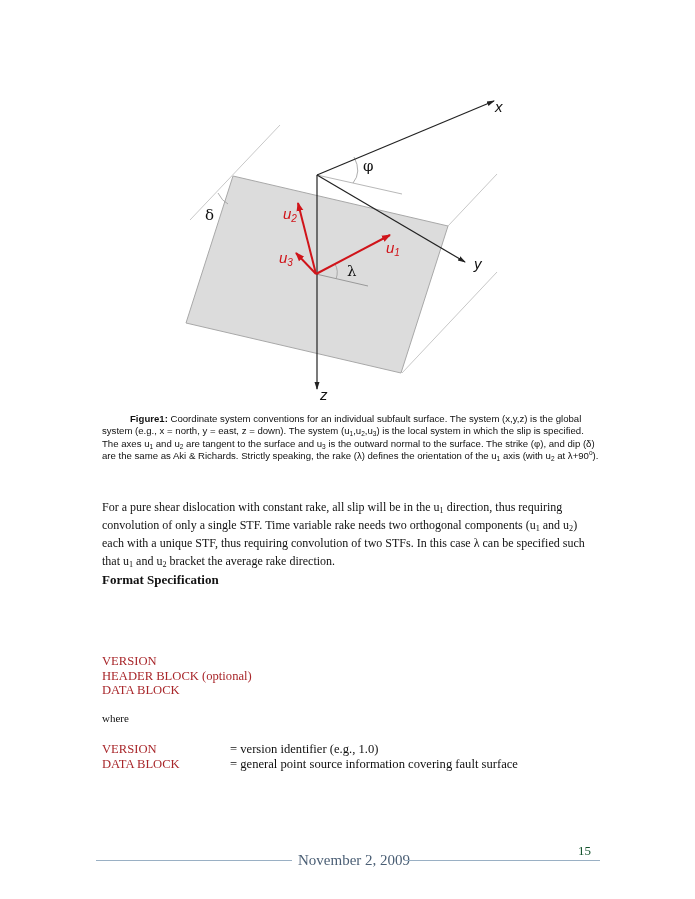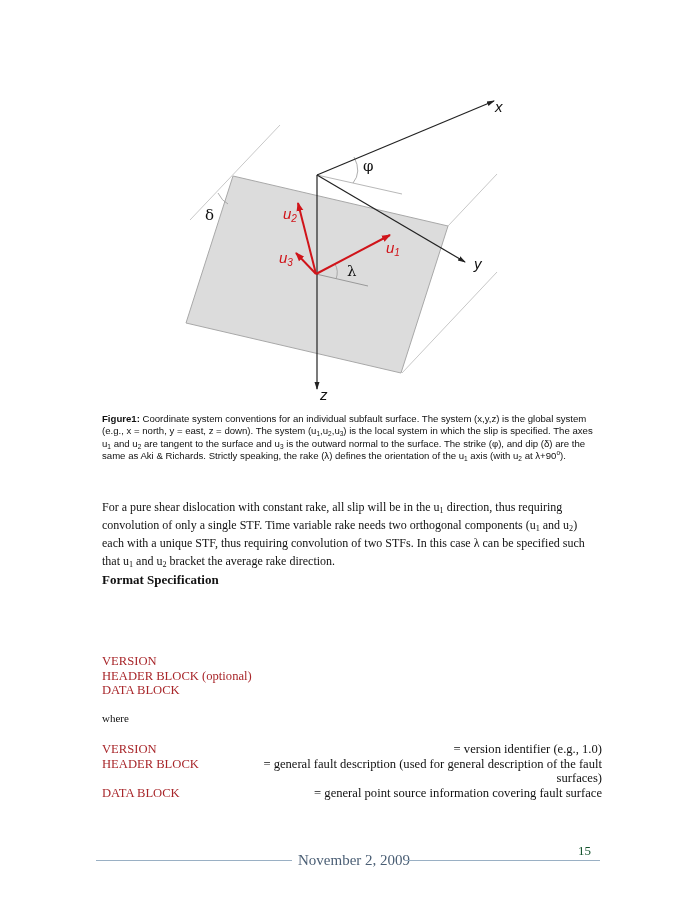--- a/index.html
+++ b/index.html
@@ -7,35 +7,35 @@
   .page { position: absolute; left: 0; top: 0; width: 695px; height: 899px; background: #fff; }
   .figure { position: absolute; left: 0; top: 0; width: 695px; height: 405px; }
   .fig-label { font-family: "Liberation Sans", sans-serif; font-style: italic; font-size: 15px; fill: #111; }
   .fig-greek { font-family: "DejaVu Serif", serif; font-size: 15px; fill: #111; }
   .fig-red { font-family: "Liberation Sans", sans-serif; font-style: italic; font-size: 15px; fill: #d0141a; }
   .fig-red-sub { font-family: "Liberation Sans", sans-serif; font-style: italic; font-size: 10px; fill: #d0141a; }
   .caption {
     position: absolute; left: 102px; top: 413px; width: 500px;
     font-family: "Liberation Sans", sans-serif; font-size: 9.6px; line-height: 12.4px; color: #111;
   }
-  .caption .lbl { font-weight: bold; }
+  .caption .lbl { font-weight: bold; margin-left: 28px; }
   .para {
     position: absolute; left: 102px; width: 500px;
     font-family: "Liberation Serif", serif; font-size: 12px; line-height: 18px; color: #111;
   }
   .p1 { top: 498px; }
   .heading { position: absolute; left: 102px; top: 572px; font-family: "Liberation Serif", serif; font-weight: bold; font-size: 13px; color: #111; }
   .p2 { top: 604px; font-size: 12.6px; line-height: 16px; }
   .red { color: #a8262a; }
   .struct { position: absolute; left: 102px; top: 654px; font-family: "Liberation Serif", serif; font-size: 12.6px; line-height: 14.5px; }
   .where { position: absolute; left: 102px; top: 712px; font-family: "Liberation Serif", serif; font-size: 11px; color: #111; }
   .deftable { position: absolute; left: 102px; top: 742px; width: 500px; font-family: "Liberation Serif", serif; font-size: 12.6px; line-height: 14.7px; color: #111; }
   .defrow { position: relative; }
   .defrow .term { position: absolute; left: 0; top: 0; color: #a8262a; }
-  .defrow .desc { display: block; text-indent: 128px; text-align: right; }
+  .defrow .desc { display: block; text-indent: 128px; }
   .pagenum { position: absolute; left: 578px; top: 843px; font-family: "Liberation Serif", serif; font-size: 13px; color: #14532d; }
   .footer-line { position: absolute; top: 860px; height: 1px; background: #9ab0c4; }
   .fl-left { left: 96px; width: 196px; }
   .fl-right { left: 406px; width: 194px; }
   .footer-date { position: absolute; left: 298px; top: 852px; font-family: "Liberation Serif", serif; font-size: 15px; color: #4a5e74; }
   sub { font-size: 68%; vertical-align: -2px; line-height: 0; }
   sup { font-size: 68%; vertical-align: 4px; line-height: 0; }
 </style>
 </head>
 <body>
@@ -104,24 +104,20 @@
   </div>
 
   <div class="where">where</div>
 
   <div class="deftable">
     <div class="defrow">
       <span class="term">VERSION</span>
       <span class="desc">= version identifier (e.g., 1.0)</span>
     </div>
     <div class="defrow">
-      <span class="term">HEADER BLOCK</span>
-      <span class="desc">= general fault description (used for general description of the fault surfaces)</span>
-    </div>
-    <div class="defrow">
       <span class="term">DATA BLOCK</span>
       <span class="desc">= general point source information covering fault surface</span>
     </div>
   </div>
 
   <div class="pagenum">15</div>
   <div class="footer-line fl-left"></div>
   <div class="footer-date">November 2, 2009</div>
   <div class="footer-line fl-right"></div>
 </div>

